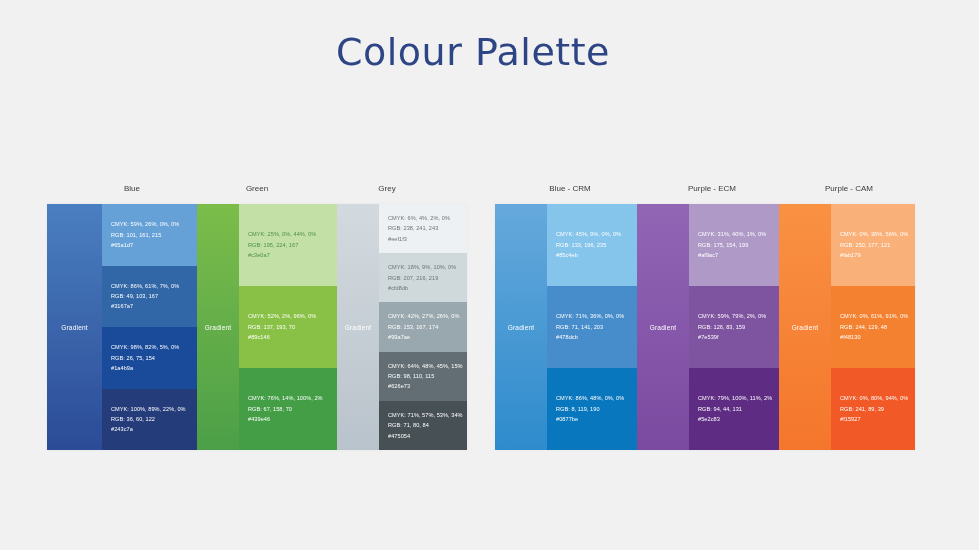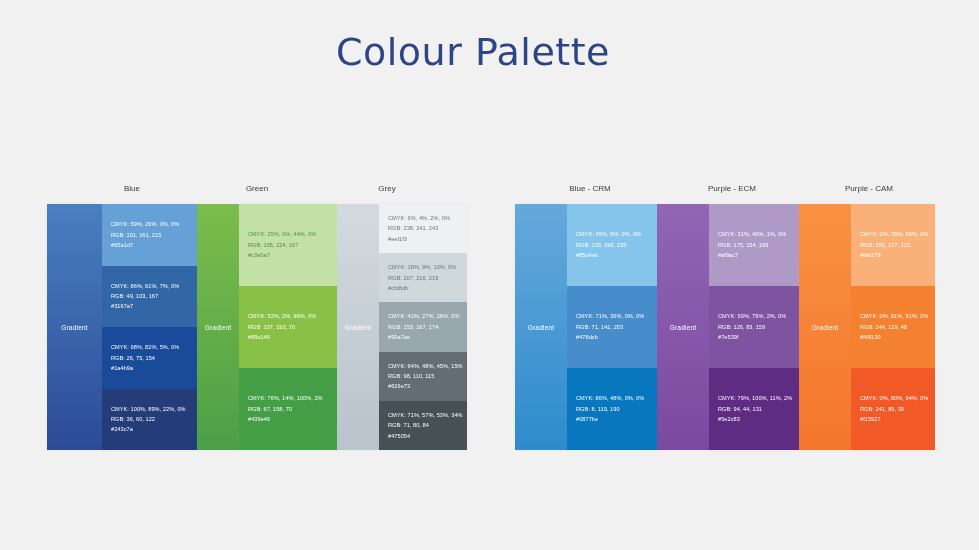--- a/index.html
+++ b/index.html
@@ -34,21 +34,21 @@
     width: 979px;
     height: 272px;
   }
 
   .group {
     position: absolute;
     top: 0;
     height: 272px;
   }
   .group.left  { left: 47px;  width: 420px; }
-  .group.right { left: 495px; width: 420px; margin-left: 20px; }
+  .group.right { left: 495px; width: 420px; }
 
   .group-inner {
     position: absolute;
     top: 26px;
     left: 0;
     right: 0;
     bottom: 0;
     background: #ffffff;
     display: flex;
     box-shadow: 0 0 2px rgba(0,0,0,0.06);

